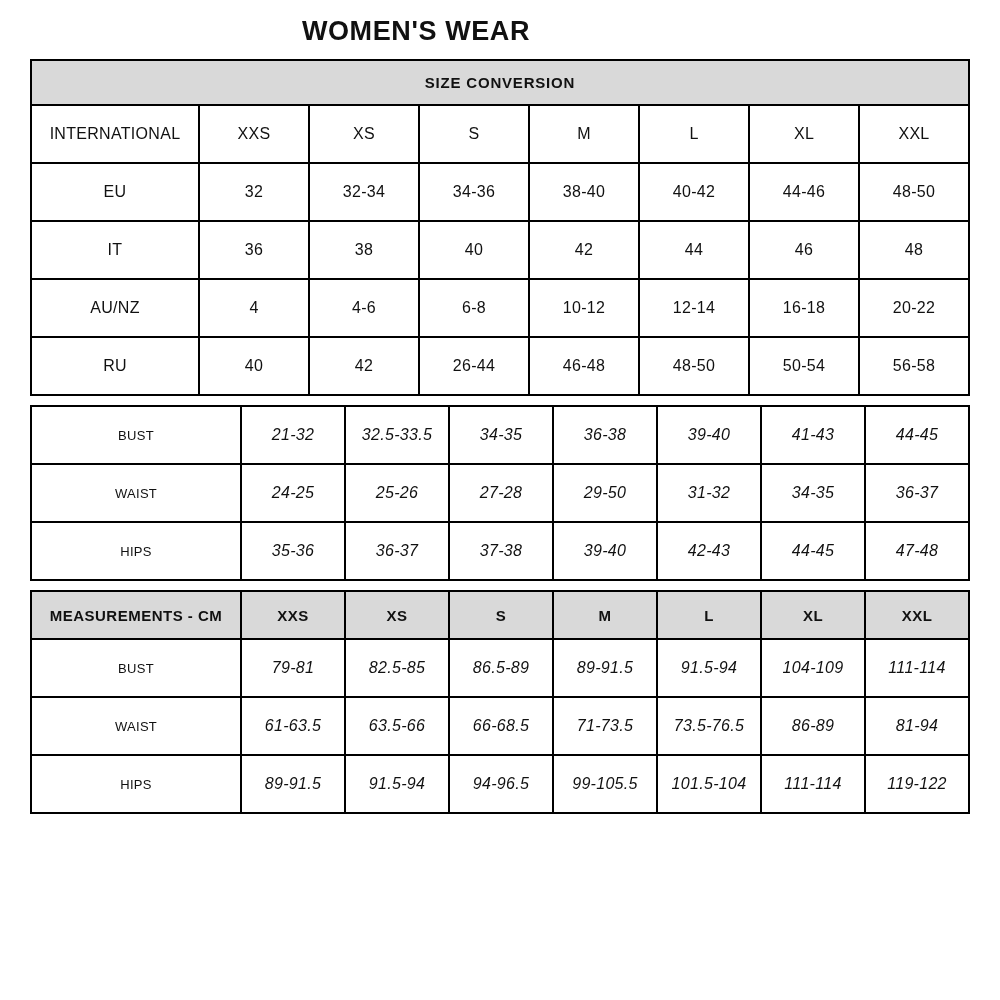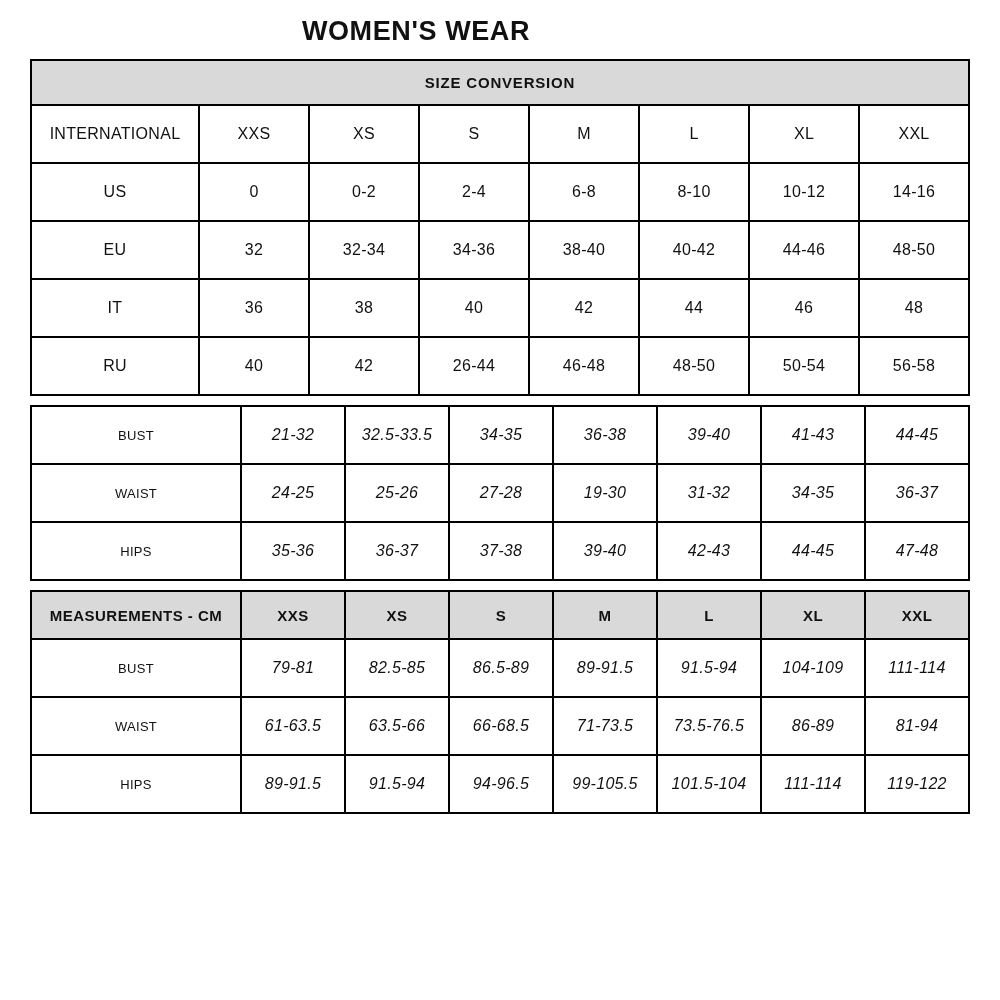--- a/index.html
+++ b/index.html
@@ -88,50 +88,50 @@
           <th>INTERNATIONAL</th>
           <th>XXS</th>
           <th>XS</th>
           <th>S</th>
           <th>M</th>
           <th>L</th>
           <th>XL</th>
           <th>XXL</th>
         </tr>
         <tr>
-          <th class="row-label">US</th>
-          <td class="data-cell">0</td>
-          <td class="data-cell">0-2</td>
-          <td class="data-cell">2-4</td>
-          <td class="data-cell">6-8</td>
-          <td class="data-cell">8-10</td>
-          <td class="data-cell">10-12</td>
-          <td class="data-cell">14-16</td>
-        </tr>
-        <tr>
           <th class="row-label">EU</th>
           <td class="data-cell">32</td>
           <td class="data-cell">32-34</td>
           <td class="data-cell">34-36</td>
           <td class="data-cell">38-40</td>
           <td class="data-cell">40-42</td>
           <td class="data-cell">44-46</td>
           <td class="data-cell">48-50</td>
         </tr>
         <tr>
           <th class="row-label">IT</th>
           <td class="data-cell">36</td>
           <td class="data-cell">38</td>
           <td class="data-cell">40</td>
           <td class="data-cell">42</td>
           <td class="data-cell">44</td>
           <td class="data-cell">46</td>
           <td class="data-cell">48</td>
         </tr>
         <tr>
+          <th class="row-label">AU/NZ</th>
+          <td class="data-cell">4</td>
+          <td class="data-cell">4-6</td>
+          <td class="data-cell">6-8</td>
+          <td class="data-cell">10-12</td>
+          <td class="data-cell">12-14</td>
+          <td class="data-cell">16-18</td>
+          <td class="data-cell">20-22</td>
+        </tr>
+        <tr>
           <th class="row-label">RU</th>
           <td class="data-cell">40</td>
           <td class="data-cell">42</td>
           <td class="data-cell">26-44</td>
           <td class="data-cell">46-48</td>
           <td class="data-cell">48-50</td>
           <td class="data-cell">50-54</td>
           <td class="data-cell">56-58</td>
         </tr>
       </tbody>
@@ -157,21 +157,21 @@
           <td class="data-cell">36-38</td>
           <td class="data-cell">39-40</td>
           <td class="data-cell">41-43</td>
           <td class="data-cell">44-45</td>
         </tr>
         <tr>
           <th class="row-label">WAIST</th>
           <td class="data-cell">24-25</td>
           <td class="data-cell">25-26</td>
           <td class="data-cell">27-28</td>
-          <td class="data-cell">19-30</td>
+          <td class="data-cell">29-50</td>
           <td class="data-cell">31-32</td>
           <td class="data-cell">34-35</td>
           <td class="data-cell">36-37</td>
         </tr>
         <tr>
           <th class="row-label">HIPS</th>
           <td class="data-cell">35-36</td>
           <td class="data-cell">36-37</td>
           <td class="data-cell">37-38</td>
           <td class="data-cell">39-40</td>

